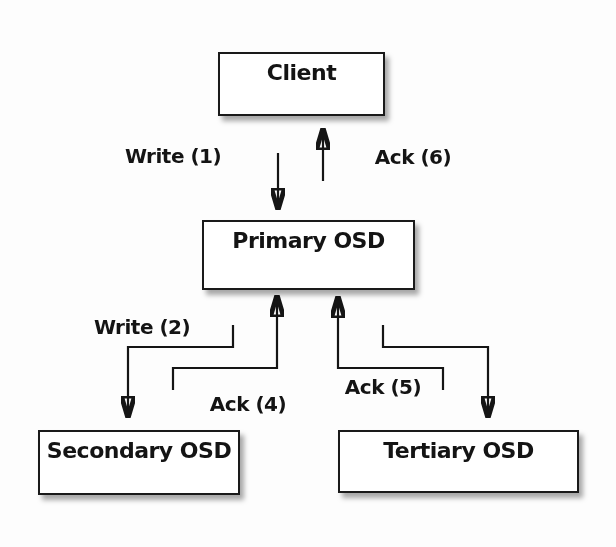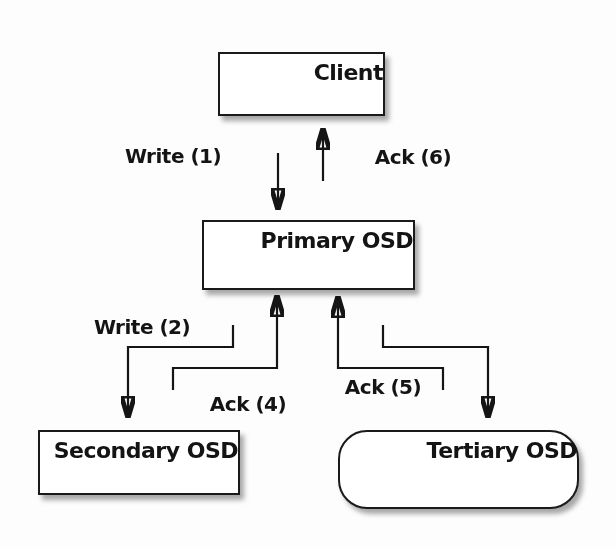--- a/index.html
+++ b/index.html
@@ -20,31 +20,31 @@
   .edges-layer path {
     stroke: #151515;
     stroke-width: 2.2;
     fill: none;
   }
   .node {
     position: absolute;
     background: #ffffff;
     border: 2px solid #1a1a1a;
     box-shadow: 4px 5px 5px rgba(0,0,0,0.34);
-    text-align: right;
+    text-align: center;
     padding-top: 6px;
     font-weight: bold;
     font-size: 22px;
     color: #141414;
     letter-spacing: -0.5px;
   }
   #node-client    { left: 218px; top: 52px;  width: 167px; height: 64px; }
   #node-primary   { left: 202px; top: 220px; width: 213px; height: 70px; }
   #node-secondary { left: 38px;  top: 430px; width: 202px; height: 65px; }
-  #node-tertiary  { left: 338px; top: 430px; width: 241px; height: 79px; border-radius: 29px; }
+  #node-tertiary  { left: 338px; top: 430px; width: 241px; height: 63px; }
   .edge-label {
     position: absolute;
     transform: translate(-50%, -50%);
     font-weight: bold;
     font-size: 20px;
     color: #141414;
     white-space: nowrap;
     letter-spacing: -0.5px;
   }
   #label-write1 { left: 173px; top: 156px; }

